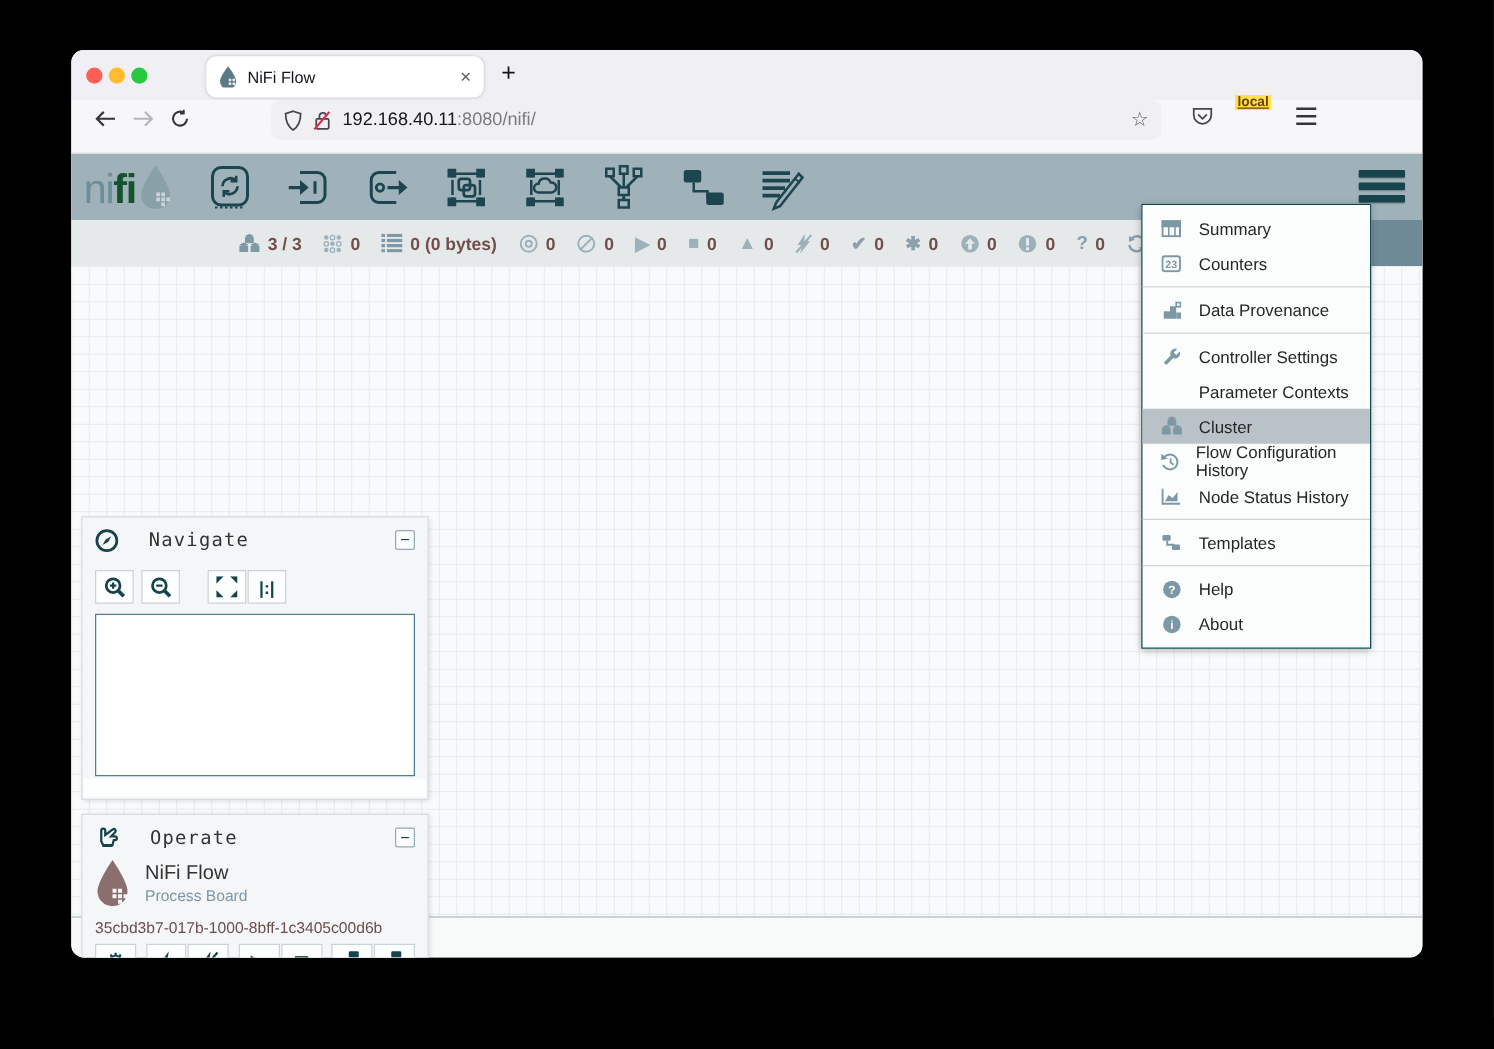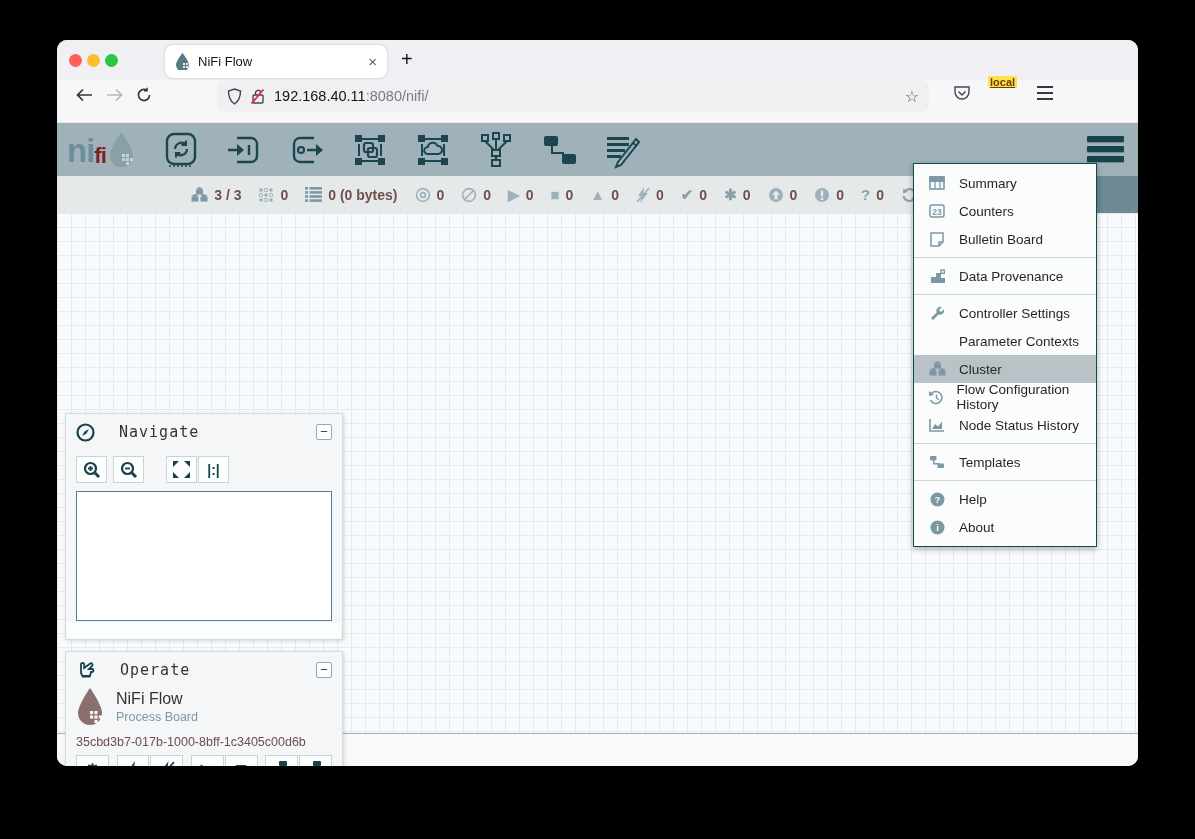--- a/index.html
+++ b/index.html
@@ -26,22 +26,22 @@
   .after-url { display:flex; align-items:center; gap:20px; margin-left:24px; margin-right:4px; }
   .avatar-wrap { position:relative; width:26px; height:26px; }
   .avatar { width:24px; height:24px; border-radius:50%; background:radial-gradient(circle at 35% 35%, #ffb65c, #ef8d3b); margin-top:4px; }
   .local-badge { position:absolute; top:-4px; left:-3px; background:#ffe14d; color:#6b3f00; font-size:11px; font-weight:bold; padding:0 2px; text-decoration:underline; }
   .ff-burger { display:flex; flex-direction:column; gap:4px; }
   .ff-burger span { display:block; width:16px; height:1.8px; background:#35363a; }
 
   
   .nifi-header { position:relative; height:53px; background:#9fb2b9; display:flex; align-items:center; }
   .logo { display:flex; align-items:flex-end; margin-left:10px; margin-right:26px; }
-  .logo .ni { font-size:33px; font-weight:bold; color:#6d8d99; letter-spacing:-1px; line-height:1; }
-  .logo .fi { font-size:22px; font-weight:bold; color:#7f1d1d; letter-spacing:-1px; line-height:1; }
+  .logo .ni { font-size:33px; font-weight:normal; color:#6d8d99; letter-spacing:-1px; line-height:1; }
+  .logo .fi { font-size:33px; font-weight:bold; color:#14532d; letter-spacing:-1px; line-height:1; }
   .components { display:flex; align-items:center; gap:23px; }
   .comp { width:40px; height:40px; display:flex; align-items:center; justify-content:center; color:#1d4550; }
   .global-burger { position:absolute; right:14px; top:13px; display:flex; flex-direction:column; gap:4px; cursor:pointer; }
   .global-burger span { width:37px; height:6px; background:#16434c; border-radius:1px; box-shadow:0 1px 1px rgba(0,0,0,.25); }
 
   
   .statusbar { position:relative; height:37px; background:#e5e9ea; display:flex; align-items:center; padding-left:9px; gap:17px; overflow:hidden;justify-content:center; }
   .statusbar .rightseg { position:absolute; right:0; top:0; width:84px; height:37px; background:#6e8a95; }
   .stat { display:flex; align-items:center; gap:6px; color:#7e99a6; }
   .stat .val { font-size:14px; font-weight:bold; color:#714f4c; }
@@ -525,29 +525,20 @@
     </div>
     <div class="menu-item">
       <span class="mi-ico">
           <svg width="16" height="14" viewBox="0 0 16 14">
             <rect x="1" y="1" width="14" height="12" rx="2" fill="none" stroke="#7d98a5" stroke-width="1.5"></rect>
             <text x="8" y="10.5" font-size="8.5" font-weight="bold" fill="#7d98a5" text-anchor="middle" font-family="Liberation Sans, sans-serif">23</text>
           </svg>
         </span>
       <span>Counters</span>
     </div>
-    <div class="menu-item">
-      <span class="mi-ico">
-          <svg width="14" height="15" viewBox="0 0 14 15" fill="none" stroke="#7d98a5" stroke-width="1.5">
-            <path d="M1 1h12v9l-4 4H1z"></path>
-            <path d="M13 10H9v4"></path>
-          </svg>
-        </span>
-      <span>Bulletin Board</span>
-    </div>
     <div class="menu-sep"></div>
     <div class="menu-item">
       <span class="mi-ico">
           <svg width="15" height="15" viewBox="0 0 15 15" fill="#7d98a5">
             <path d="M1 8h5v6H1zM6 4h5v10H6z"></path>
             <rect x="11" y="1" width="3.4" height="3.4" fill="none" stroke="#7d98a5" stroke-width="1.4"></rect>
             <path d="M11 9h4v5h-4z"></path>
           </svg>
         </span>
       <span>Data Provenance</span>

